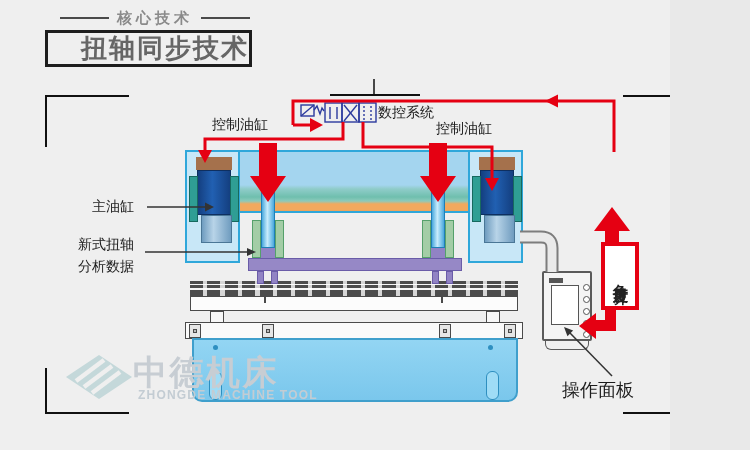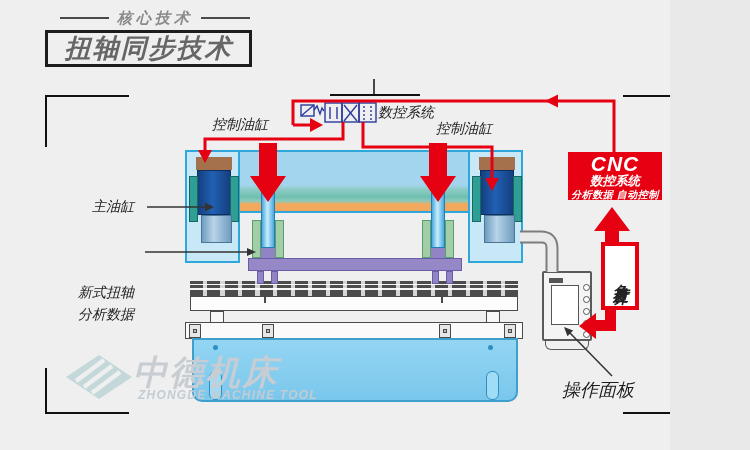--- a/index.html
+++ b/index.html
@@ -1,25 +1,25 @@
 <!DOCTYPE html>
 <html><head>
 <meta charset="utf-8">
 <style>
   html,body{margin:0;padding:0;}
   body{font-family:"Liberation Sans","DejaVu Sans",sans-serif;background:#e9e9e9;}
-  #stage{position:relative;width:670px;height:450px;background:#efefef;overflow:hidden;font-style:italic;}
+  #stage{position:relative;width:670px;height:450px;background:#efefef;overflow:hidden;}
   #stage *, #stage *::before, #stage *::after{box-sizing:border-box;}
   .abs{position:absolute;}
 
   
   .tagline{left:60px;top:8px;width:190px;height:20px;display:flex;align-items:center;justify-content:center;gap:8px;z-index:40;}
   .tagline .rule{height:2px;background:#4a4a4a;flex:1 1 auto;}
   .tagline .tagtxt{font-size:15px;font-weight:600;color:#8a8a8a;letter-spacing:4px;white-space:nowrap;}
-  .titlebox{left:45px;top:30px;width:207px;height:37px;border:3px solid #1d1d1d;display:flex;align-items:center;justify-content:center;z-index:35;}
+  .titlebox{left:45px;top:30px;width:207px;height:37px;border:3px solid #1d1d1d;display:flex;align-items:center;justify-content:flex-end;z-index:35;}
   .titlebox span{font-size:26px;font-weight:800;color:#666;letter-spacing:2px;white-space:nowrap;}
   .titlerest{left:252px;top:30px;height:37px;line-height:37px;font-size:27px;font-weight:800;color:#6b6b6b;letter-spacing:0.5px;white-space:nowrap;z-index:35;}
 
   
   .machine-part{z-index:5;}
   .ram{left:185px;top:150px;width:338px;height:63px;border:2px solid #2fa7da;
     background:linear-gradient(180deg,#a4d5ef 0px,#a4d5ef 33px,#8fccc9 37px,#6fbfae 45px,#8ccabb 49px,#f2a95e 52px,#f2a95e 58px,#e0964e 61px);}
   .housing{width:55px;height:113px;top:150px;border:2px solid #2fa7da;background:#c8e7f7;}
   .cap{width:36px;height:13px;top:157px;background:#a5714c;}
   .cyl{width:34px;height:45px;top:170px;background:linear-gradient(90deg,#143f80,#2160b2 45%,#143f80);border:1px solid #0e2f60;}
@@ -55,21 +55,21 @@
     display:flex;align-items:center;justify-content:center;z-index:15;}
   .anglebox span{writing-mode:vertical-rl;text-orientation:upright;font-size:15px;font-weight:700;color:#222;letter-spacing:2px;}
   .oppanel{left:542px;top:271px;width:50px;height:70px;background:#f4f4f4;border:2px solid #5a5a5a;border-radius:2px;z-index:9;}
   .oppanel .chip{position:absolute;left:5px;top:5px;width:14px;height:5px;background:#555;}
   .oppanel .screen{position:absolute;left:7px;top:12px;width:28px;height:40px;background:#fff;border:1.5px solid #555;}
   .oppanel .btn{position:absolute;left:39px;width:7px;height:7px;border-radius:50%;background:#fff;border:1.5px solid #555;}
   .panelbase{left:545px;top:341px;width:44px;height:9px;background:#f0f0f0;border:1.5px solid #5a5a5a;border-top:none;border-radius:0 0 6px 6px;z-index:9;}
 
   
   .lbl{color:#1c1c1c;font-size:14px;font-weight:500;white-space:nowrap;z-index:25;}
-  .lbl2{line-height:1.55;margin-top:48px;}
+  .lbl2{line-height:1.55;}
 
   
   .logo{left:58px;top:348px;width:270px;height:60px;z-index:30;}
   .logo .cn{position:absolute;left:75px;top:2px;font-size:34px;font-weight:800;color:#c7cdd3;letter-spacing:2.5px;white-space:nowrap;}
   .logo .en{position:absolute;left:80px;top:40px;font-size:12px;font-weight:800;color:#c3ccd3;letter-spacing:1.2px;white-space:nowrap;}
 
   svg.overlay{position:absolute;left:0;top:0;z-index:20;pointer-events:none;}
 </style>
 </head>
 <body>
@@ -131,25 +131,20 @@
     </div>
   <div class="abs railclamp" style="left:504px;">
       <i></i>
     </div>
   <div class="abs bluepanel"></div>
   <div class="abs dot" style="left:213px;top:345px;"></div>
   <div class="abs dot" style="left:488px;top:345px;"></div>
   <div class="abs slot" style="left:209px;"></div>
   <div class="abs slot" style="left:486px;"></div>
 
-  <div class="abs cnc">
-    <div class="l1">CNC</div>
-    <div class="l2">数控系统</div>
-    <div class="l3">分析数据 自动控制</div>
-  </div>
 
   <div class="abs anglebox">
     <span>角度计算</span>
   </div>
 
   <div class="abs oppanel">
     <div class="chip"></div>
     <div class="screen"></div>
     <div class="btn" style="top:11px;"></div>
     <div class="btn" style="top:23px;"></div>

